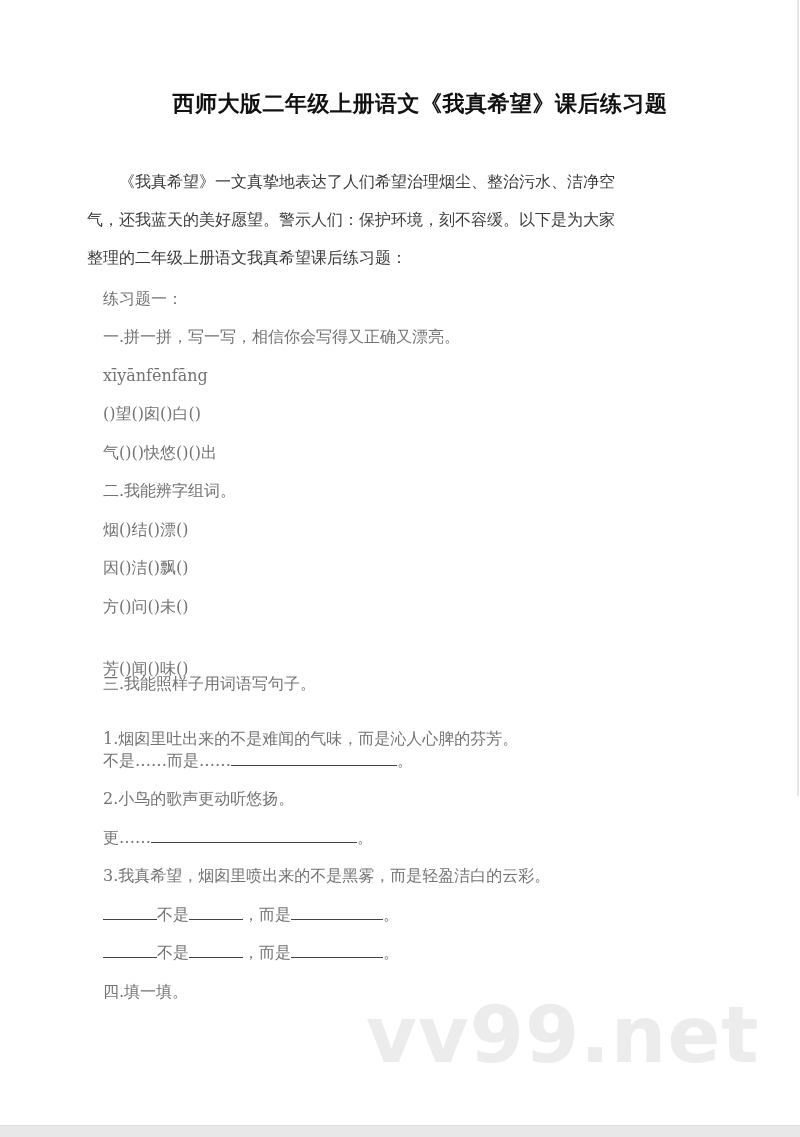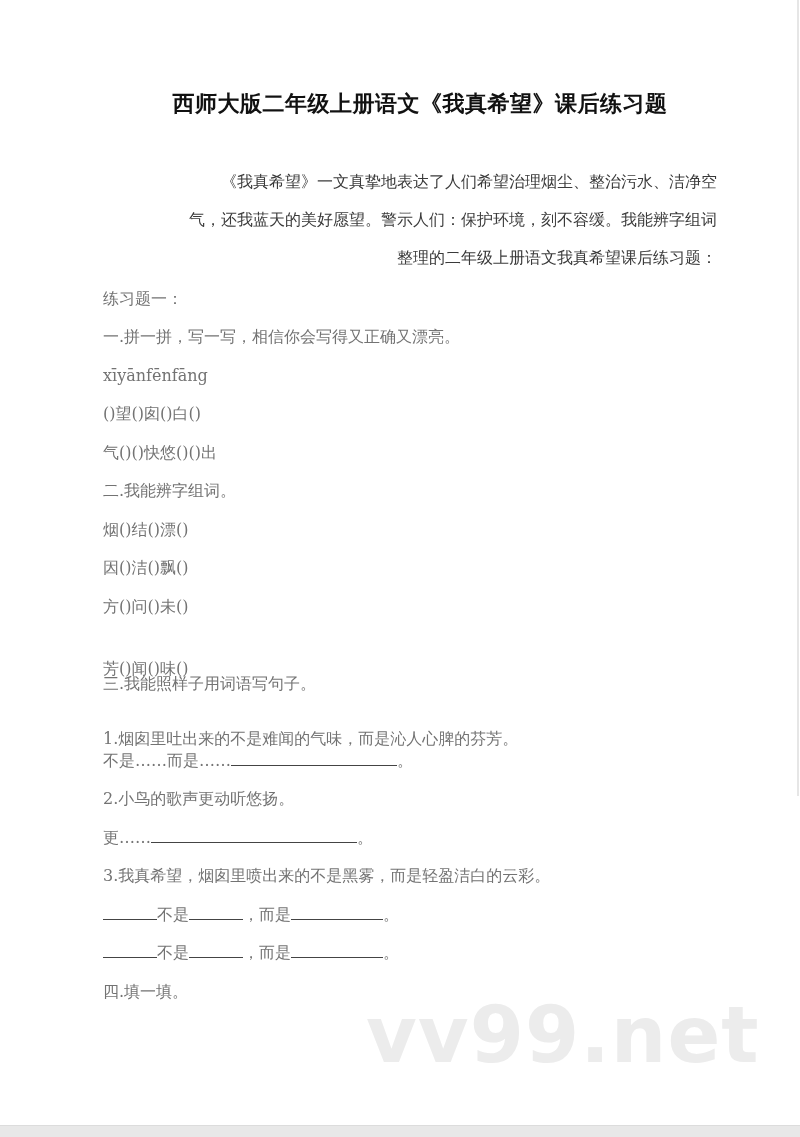--- a/index.html
+++ b/index.html
@@ -81,23 +81,23 @@
       line-height: 1;
     }
   </style>
 </head>
 <body>
 
 <div class="page">
 
   <div class="title">西师大版二年级上册语文《我真希望》课后练习题</div>
 
-  <div class="para" style="top:163px;text-align:right;">
+  <div class="para" style="top:163px;">
     <div>　　《我真希望》一文真挚地表达了人们希望治理烟尘、整治污水、洁净空</div>
-    <div>气，还我蓝天的美好愿望。警示人们：保护环境，刻不容缓。我能辨字组词</div>
+    <div>气，还我蓝天的美好愿望。警示人们：保护环境，刻不容缓。以下是为大家</div>
     <div>整理的二年级上册语文我真希望课后练习题：</div>
   </div>
 
   <div class="line" style="top:288px;">练习题一：</div>
 
   <div class="line" style="top:326px;">一.拼一拼，写一写，相信你会写得又正确又漂亮。</div>
   <div class="line" style="top:365px;">xīyānfēnfāng</div>
   <div class="line" style="top:403px;">()望()囱()白()</div>
   <div class="line" style="top:442px;">气()()快悠()()出</div>
 

